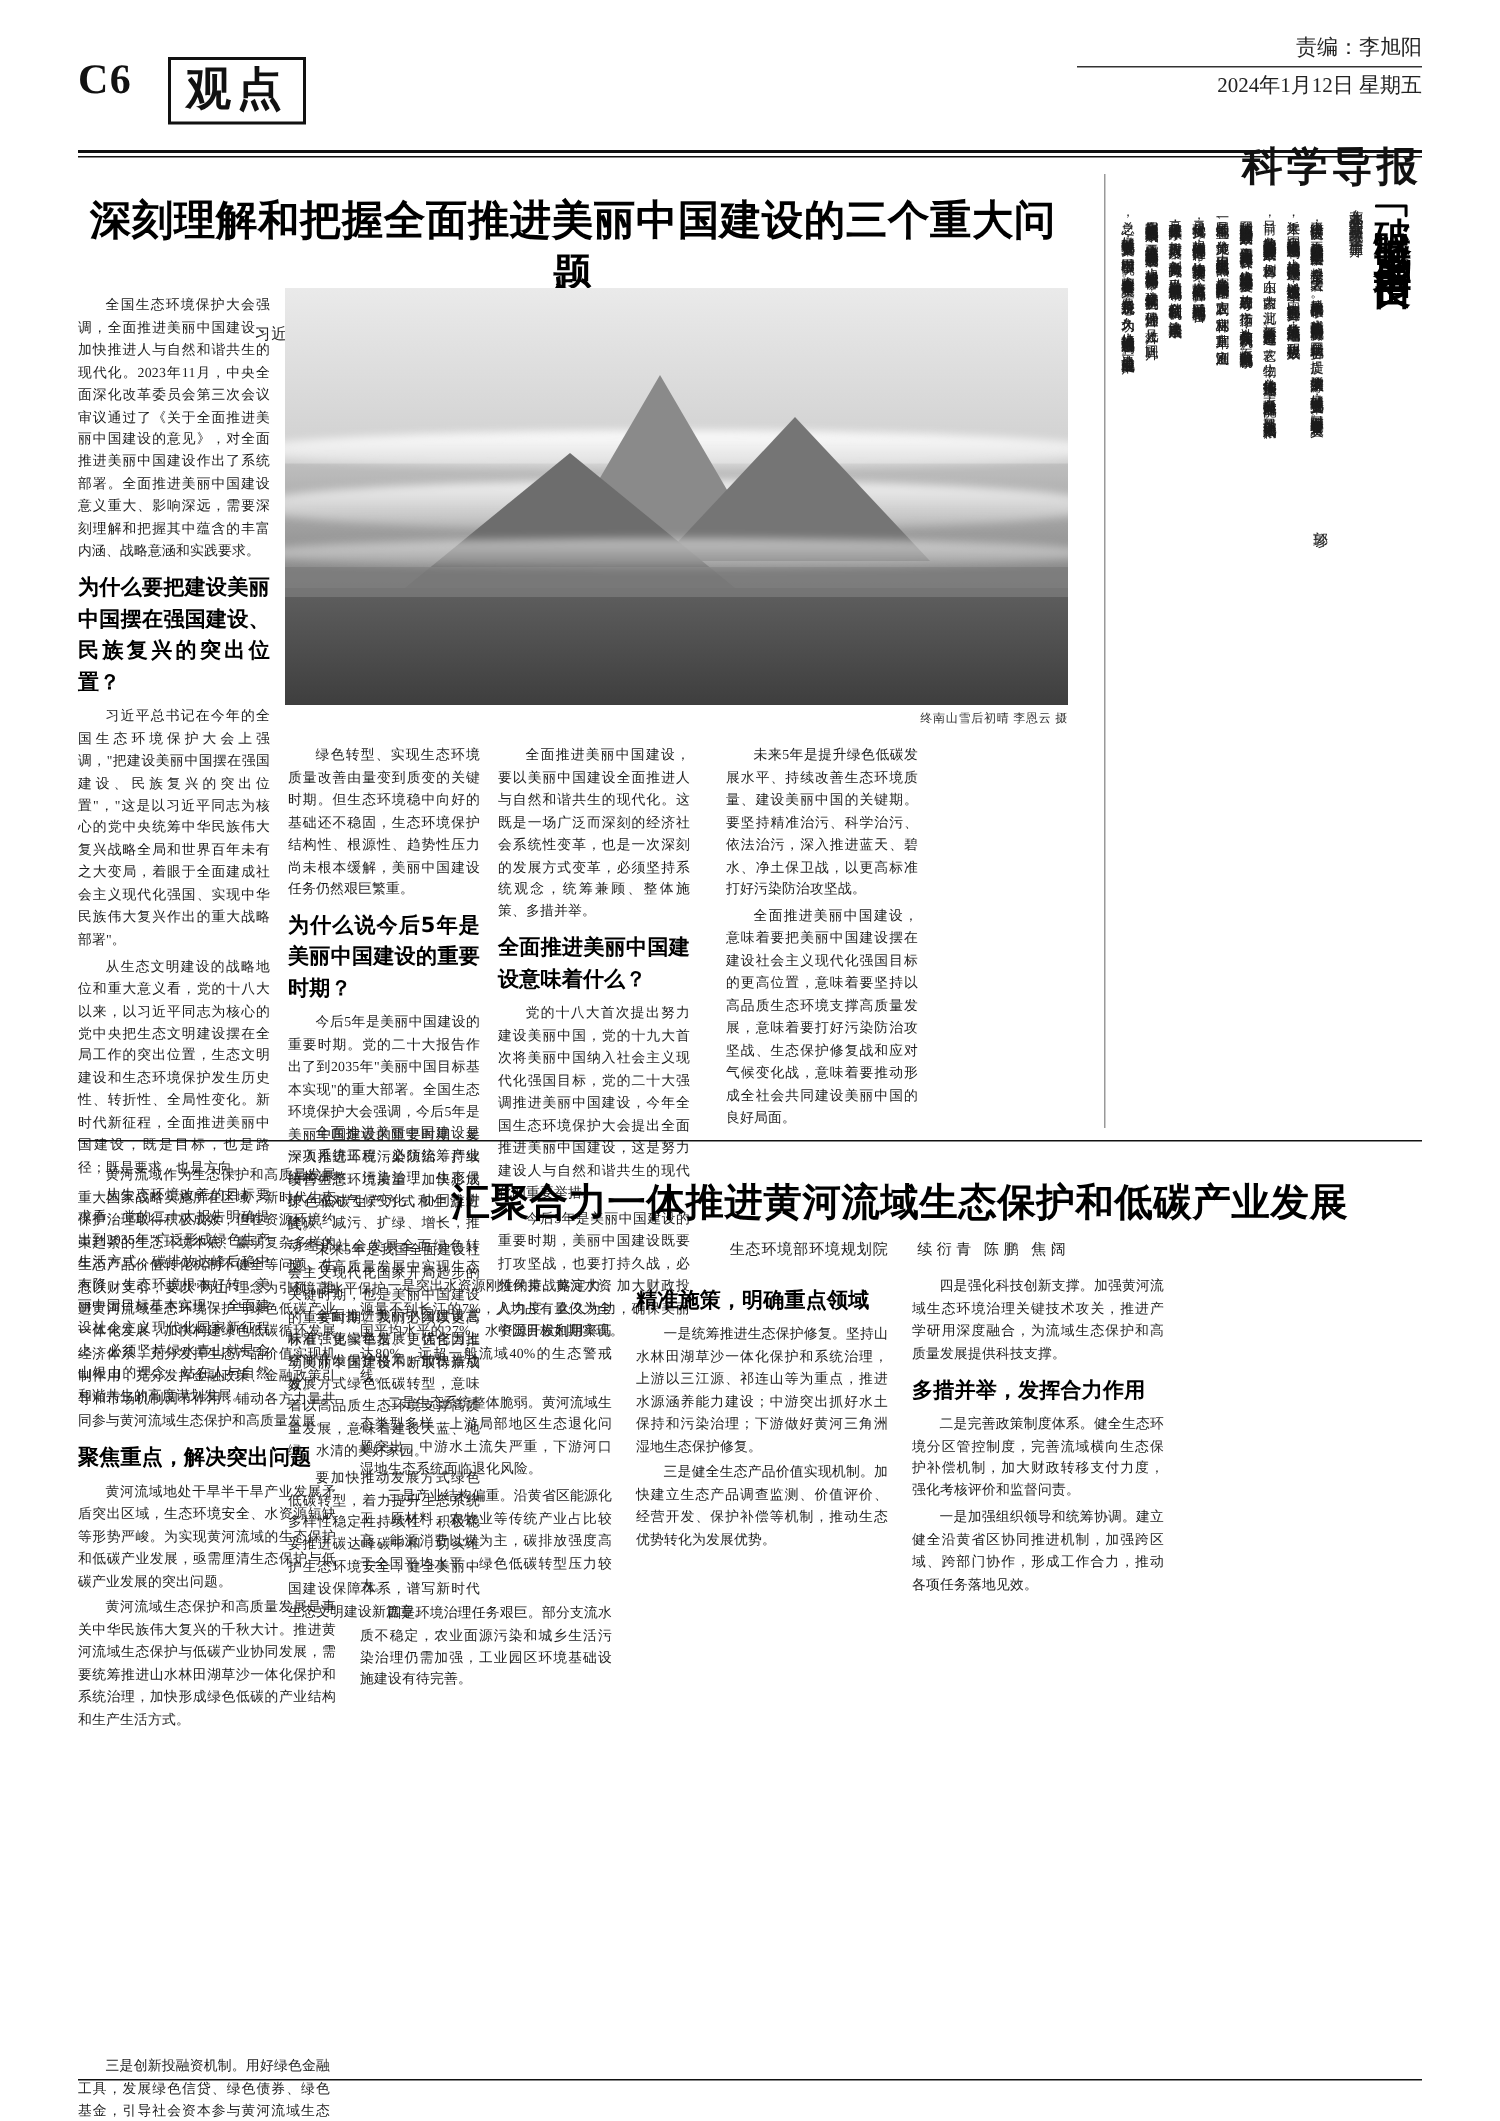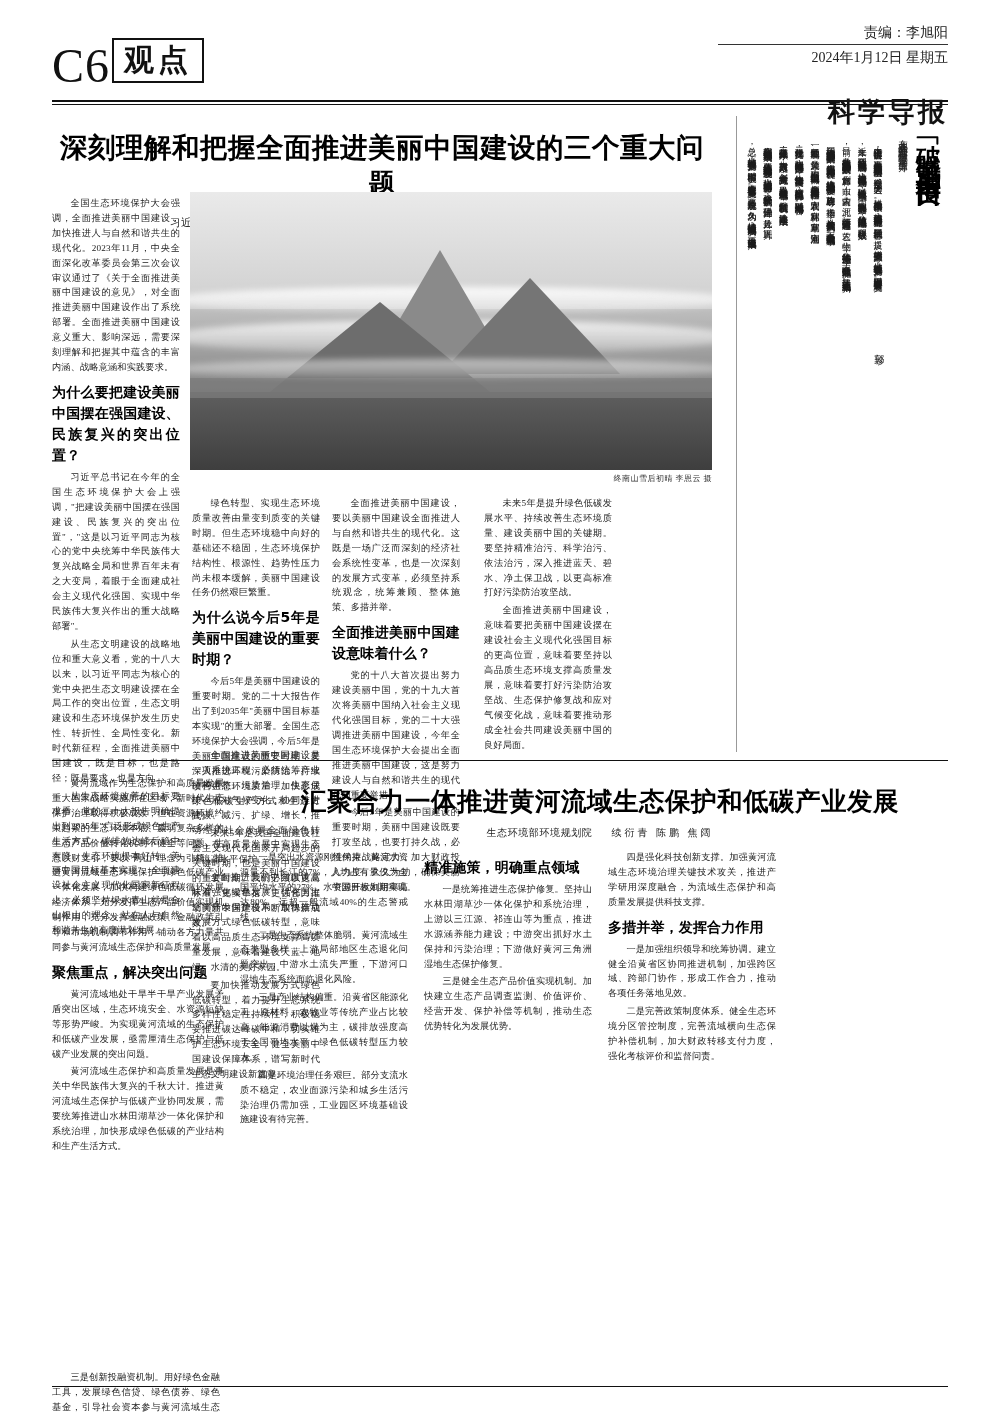--- a/index.html
+++ b/index.html
@@ -30,22 +30,22 @@
     left: 52px;
     top: 34px;
     right: 52px;
     height: 62px;
   }
   .page-num {
     position: absolute;
     left: 0;
     top: 4px;
     font-family: "Liberation Serif", serif;
-    font-size: 48px;
-    font-weight: normal;
+    font-size: 28px;
+    font-weight: bold;
     letter-spacing: 1px;
     color: #111;
   }
   .section-box {
     position: absolute;
     left: 60px;
     top: 4px;
     border: 2px solid #111;
     padding: 2px 10px 4px 10px;
     font-family: "DejaVu Sans", sans-serif;
@@ -443,22 +443,22 @@
       <p>四是环境治理任务艰巨。部分支流水质不稳定，农业面源污染和城乡生活污染治理仍需加强，工业园区环境基础设施建设有待完善。</p>
     </div>
     <div class="bcol" style="width:168px; margin-right:16px; height:520px;">
       <div class="subhead">精准施策，明确重点领域</div>
       <p>一是统筹推进生态保护修复。坚持山水林田湖草沙一体化保护和系统治理，上游以三江源、祁连山等为重点，推进水源涵养能力建设；中游突出抓好水土保持和污染治理；下游做好黄河三角洲湿地生态保护修复。</p>
       <p>三是健全生态产品价值实现机制。加快建立生态产品调查监测、价值评价、经营开发、保护补偿等机制，推动生态优势转化为发展优势。</p>
     </div>
     <div class="bcol" style="width:168px; margin-right:16px; height:520px;">
       <p>四是强化科技创新支撑。加强黄河流域生态环境治理关键技术攻关，推进产学研用深度融合，为流域生态保护和高质量发展提供科技支撑。</p>
       <div class="subhead">多措并举，发挥合力作用</div>
+      <p>二是完善政策制度体系。健全生态环境分区管控制度，完善流域横向生态保护补偿机制，加大财政转移支付力度，强化考核评价和监督问责。</p>
       <p>一是加强组织领导和统筹协调。建立健全沿黄省区协同推进机制，加强跨区域、跨部门协作，形成工作合力，推动各项任务落地见效。</p>
-      <p>二是完善政策制度体系。健全生态环境分区管控制度，完善流域横向生态保护补偿机制，加大财政转移支付力度，强化考核评价和监督问责。</p>
     </div>
     <div class="bcol" style="width:168px; height:520px;">
       <p>三是创新投融资机制。用好绿色金融工具，发展绿色信贷、绿色债券、绿色基金，引导社会资本参与黄河流域生态环境治理和绿色低碳产业发展。</p>
 
       <p></p>
     </div>
   </div>
 
   <div class="footer-rule"></div>
 </div>

